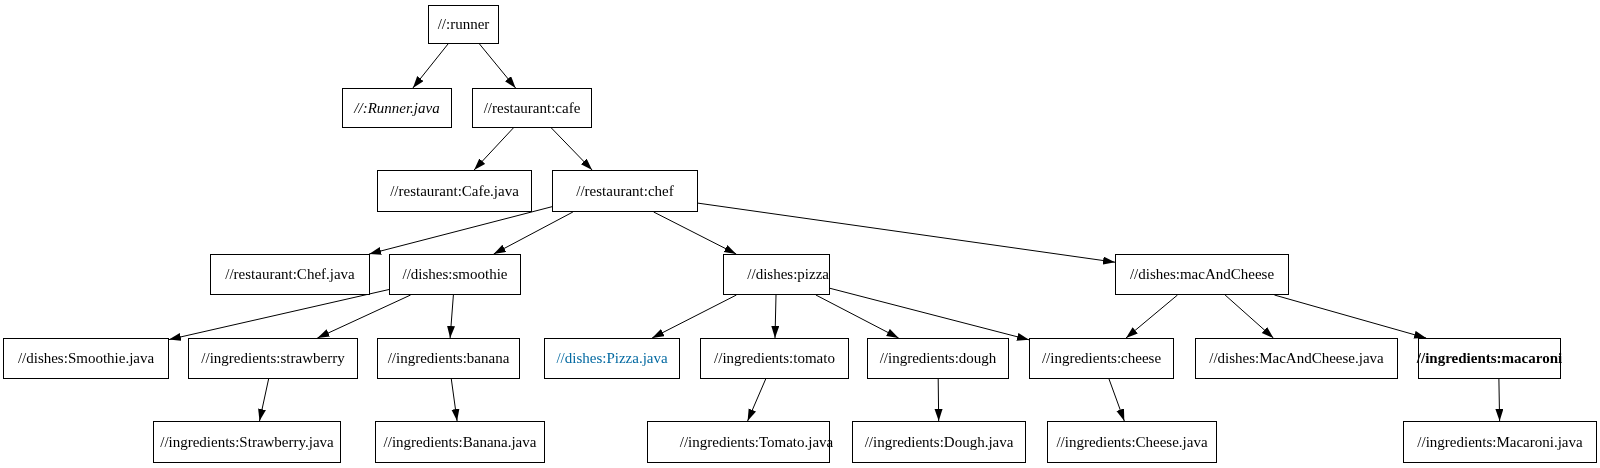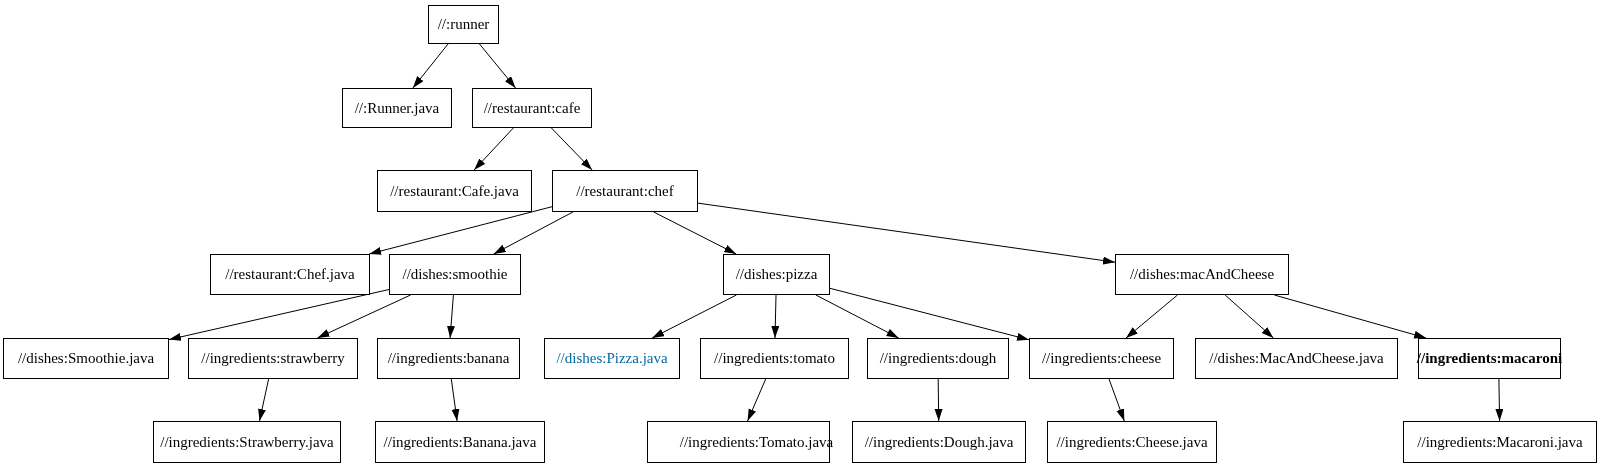--- a/index.html
+++ b/index.html
@@ -73,39 +73,39 @@
         <line x1="765.7" y1="379.0" x2="747.6" y2="421.0" stroke="#000000" stroke-width="1" marker-end="url(#arrowhead)"></line>
         <line x1="938.2" y1="379.0" x2="938.7" y2="421.0" stroke="#000000" stroke-width="1" marker-end="url(#arrowhead)"></line>
         <line x1="1109.0" y1="379.0" x2="1124.3" y2="421.0" stroke="#000000" stroke-width="1" marker-end="url(#arrowhead)"></line>
         <line x1="1498.9" y1="379.0" x2="1499.6" y2="421.0" stroke="#000000" stroke-width="1" marker-end="url(#arrowhead)"></line>
       </g>
   </svg>
 
 <div class="graph-node" style="left: 428px; top: 5px; width: 71px; height: 39px; background: rgb(255, 255, 255); border-color: rgb(0, 0, 0); color: rgb(0, 0, 0);">
       <span>//:runner</span>
     </div>
-    <div class="graph-node" style="left: 342px; top: 88px; width: 110px; height: 40px; background: rgb(255, 255, 255); border-color: rgb(0, 0, 0); color: rgb(0, 0, 0);">
+    <div class="graph-node" style="left: 342px; top: 88px; width: 110px; height: 40px; background: rgb(255, 255, 255); border-color: rgb(0, 0, 0); color: rgb(0, 0, 0); font-style: italic;">
       <span>//:Runner.java</span>
     </div>
     <div class="graph-node" style="left: 472px; top: 88px; width: 120px; height: 40px; background: rgb(255, 255, 255); border-color: rgb(0, 0, 0); color: rgb(0, 0, 0);">
       <span>//restaurant:cafe</span>
     </div>
     <div class="graph-node" style="left: 377px; top: 170px; width: 155px; height: 42px; background: rgb(255, 255, 255); border-color: rgb(0, 0, 0); color: rgb(0, 0, 0);">
       <span>//restaurant:Cafe.java</span>
     </div>
     <div class="graph-node" style="left: 552px; top: 170px; width: 146px; height: 42px; background: rgb(255, 255, 255); border-color: rgb(0, 0, 0); color: rgb(0, 0, 0);">
       <span>//restaurant:chef</span>
     </div>
     <div class="graph-node" style="left: 210px; top: 254px; width: 160px; height: 41px; background: rgb(255, 255, 255); border-color: rgb(0, 0, 0); color: rgb(0, 0, 0);">
       <span>//restaurant:Chef.java</span>
     </div>
     <div class="graph-node" style="left: 389px; top: 254px; width: 132px; height: 41px; background: rgb(255, 255, 255); border-color: rgb(0, 0, 0); color: rgb(0, 0, 0);">
       <span>//dishes:smoothie</span>
     </div>
-    <div class="graph-node" style="left: 723px; top: 254px; width: 107px; height: 41px; background: rgb(255, 255, 255); border-color: rgb(0, 0, 0); color: rgb(0, 0, 0);">
+    <div class="graph-node" style="left: 723px; top: 254px; width: 107px; height: 41px; background: rgb(255, 255, 255); border-color: rgb(0, 0, 0); color: rgb(0, 0, 0); justify-content: flex-end;">
       <span>//dishes:pizza</span>
     </div>
     <div class="graph-node" style="left: 1115px; top: 254px; width: 174px; height: 41px; background: rgb(255, 255, 255); border-color: rgb(0, 0, 0); color: rgb(0, 0, 0);">
       <span>//dishes:macAndCheese</span>
     </div>
     <div class="graph-node" style="left: 3px; top: 338px; width: 166px; height: 41px; background: rgb(255, 255, 255); border-color: rgb(0, 0, 0); color: rgb(0, 0, 0);">
       <span>//dishes:Smoothie.java</span>
     </div>
     <div class="graph-node" style="left: 188px; top: 338px; width: 170px; height: 41px; background: rgb(255, 255, 255); border-color: rgb(0, 0, 0); color: rgb(0, 0, 0);">
       <span>//ingredients:strawberry</span>

